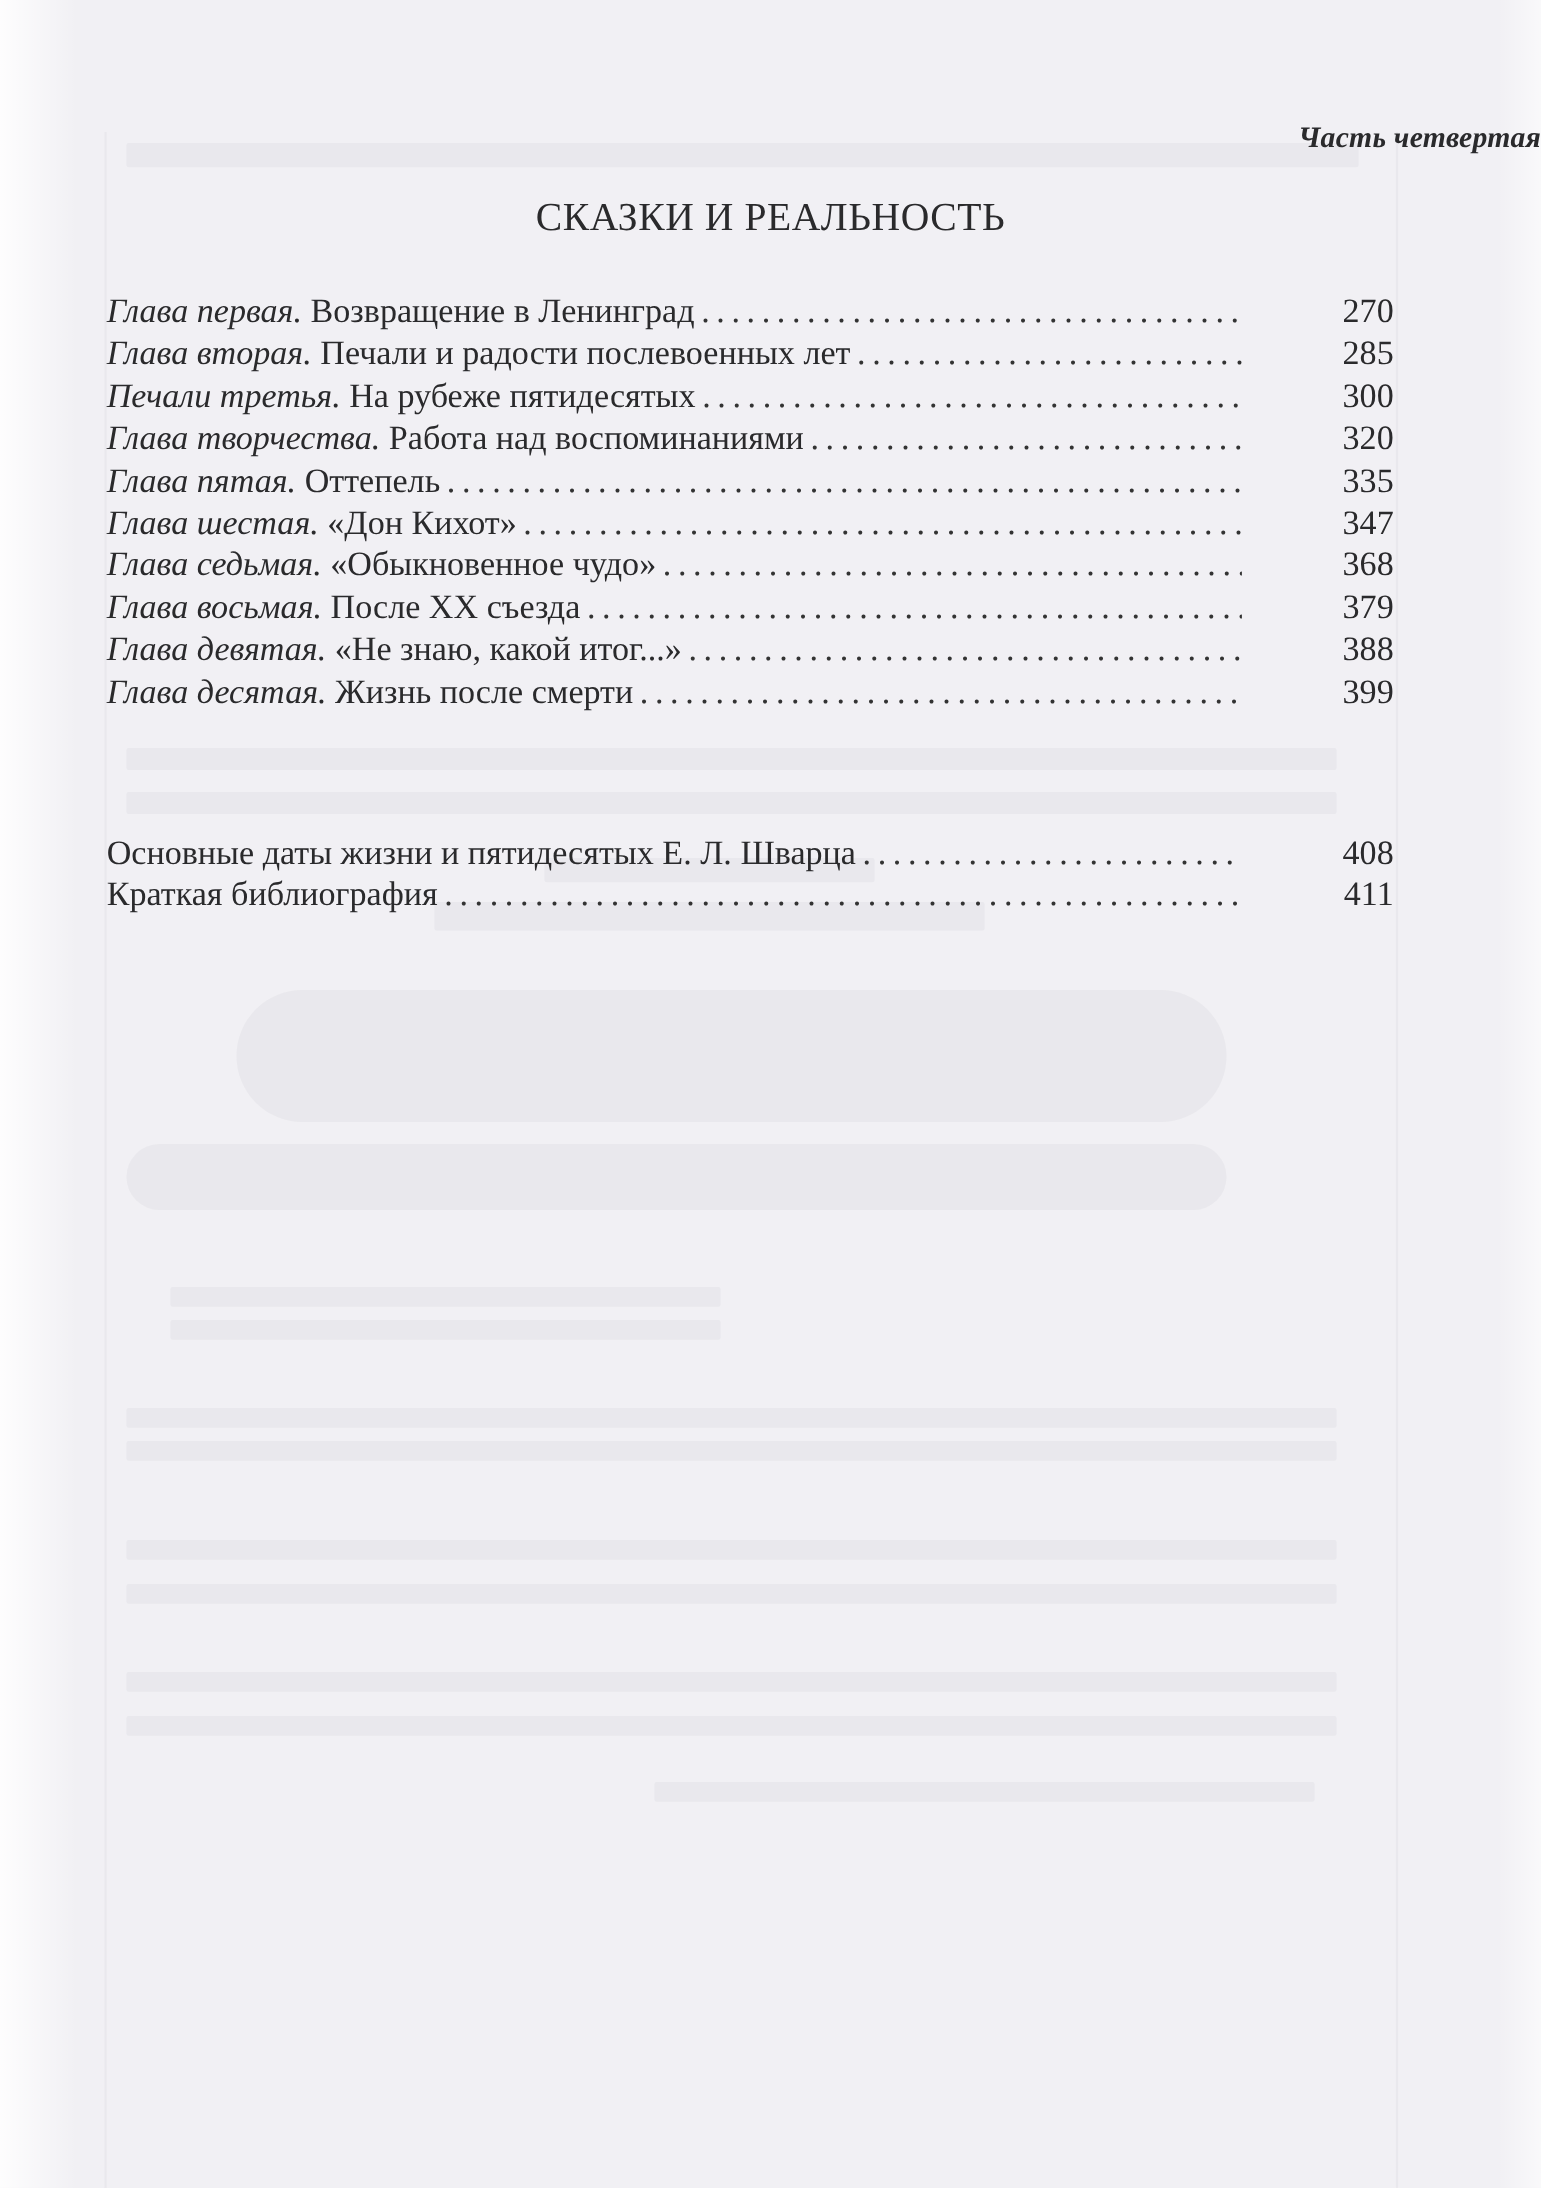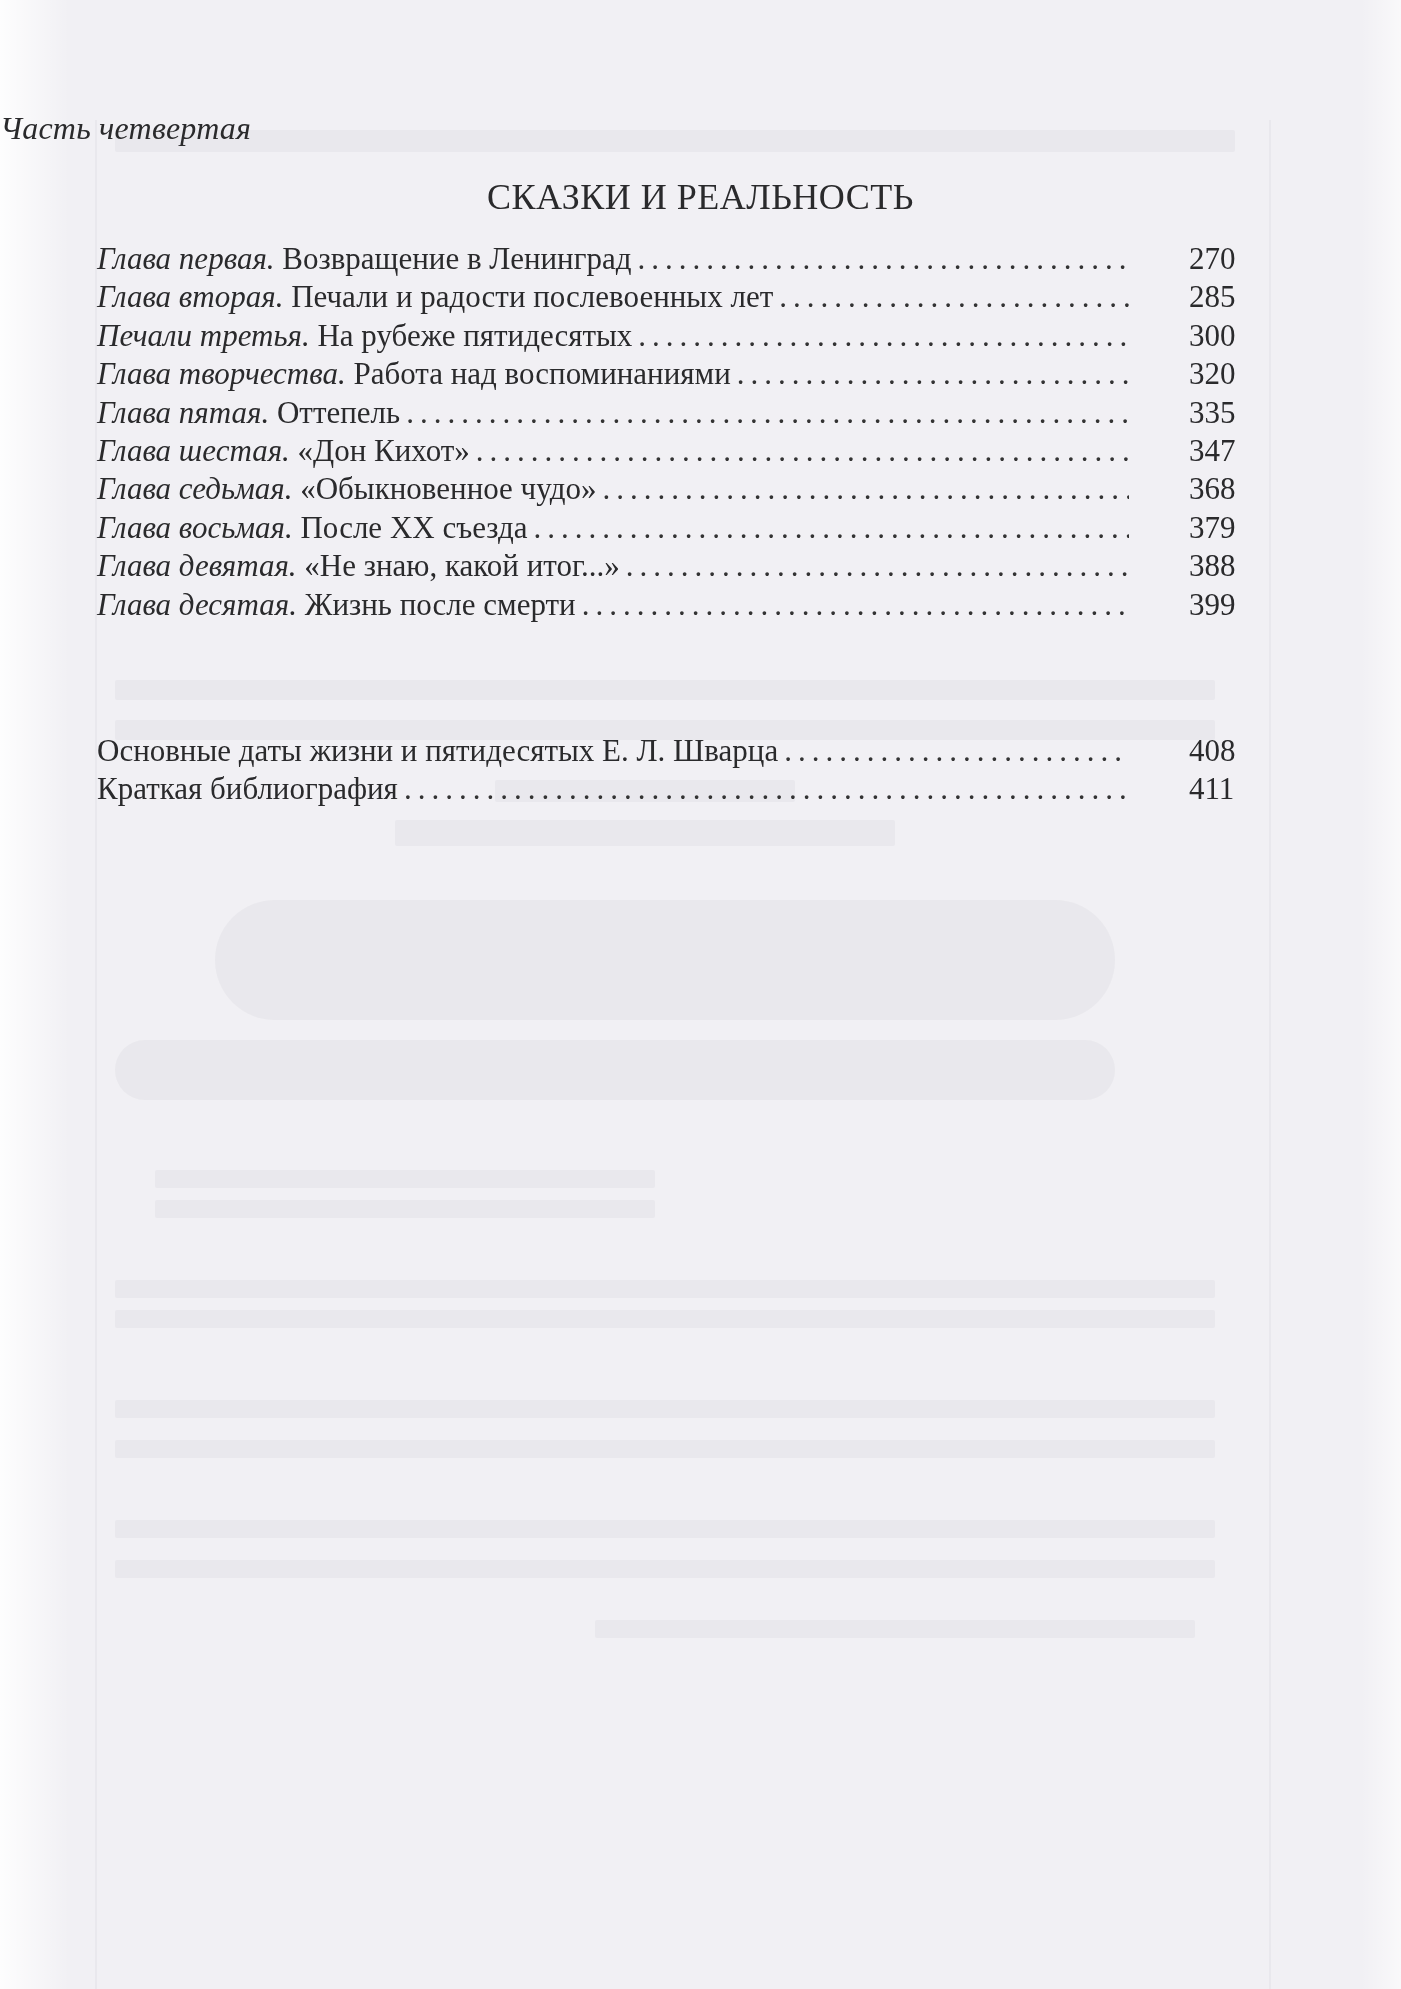--- a/index.html
+++ b/index.html
@@ -16,38 +16,38 @@
       linear-gradient(270deg, rgba(255,255,255,0.6) 0px, rgba(255,255,255,0) 40px),
       #f1f0f4;
   }
   
   .bleed { position:absolute; left:95px; right:130px; top:120px; bottom:0; pointer-events:none; }
   .bleed .blk { position:absolute; background:rgba(170,170,180,0.10); border-radius:2px; }
   .bleed .vline { position:absolute; top:0; bottom:0; width:2px; background:rgba(180,180,190,0.12); }
 
   .content { position:absolute; left:0; top:0; width:1401px; }
   .part-label {
-    position:absolute; top:110px; left:0; width:1401px; text-align:left;
-    font-style:italic; font-weight:normal; font-size:32px; letter-spacing:0.2px;
+    position:absolute; top:110px; left:0; width:1401px; text-align:right;
+    font-style:italic; font-weight:bold; font-size:27px; letter-spacing:0.2px;
   }
   .part-title {
     position:absolute; top:148px; left:0; width:1401px; text-align:center;
     font-size:36px; letter-spacing:0.5px;margin-top:28px;
   }
   .toc { position:absolute; left:97px; width:1170px; }
   .toc.chapters { top:240px; }
   .toc.appendix { top:732px; }
   .row { display:flex; align-items:baseline; height:38.4px; font-size:31px; line-height:38px; }
   .row .title { white-space:nowrap; }
   .row .title i { font-style:italic; }
   .row .leader {
     flex:1; overflow:hidden; white-space:nowrap; margin:0 8px 0 6px;
     letter-spacing:6px; color:#333;
   }
-  .row .page { width:78px; text-align:left; margin-left:52px; }
+  .row .page { width:78px; text-align:right; margin-left:52px;margin-top:24px; }
 </style>
 </head>
 <body>
 
 <div class="page-tint"></div>
 
 <div class="bleed">
   <div class="vline" style="left:0;"></div>
   <div class="vline" style="right:0;"></div>
   <div class="blk" style="left:20px;top:10px;width:1120px;height:22px;"></div>

